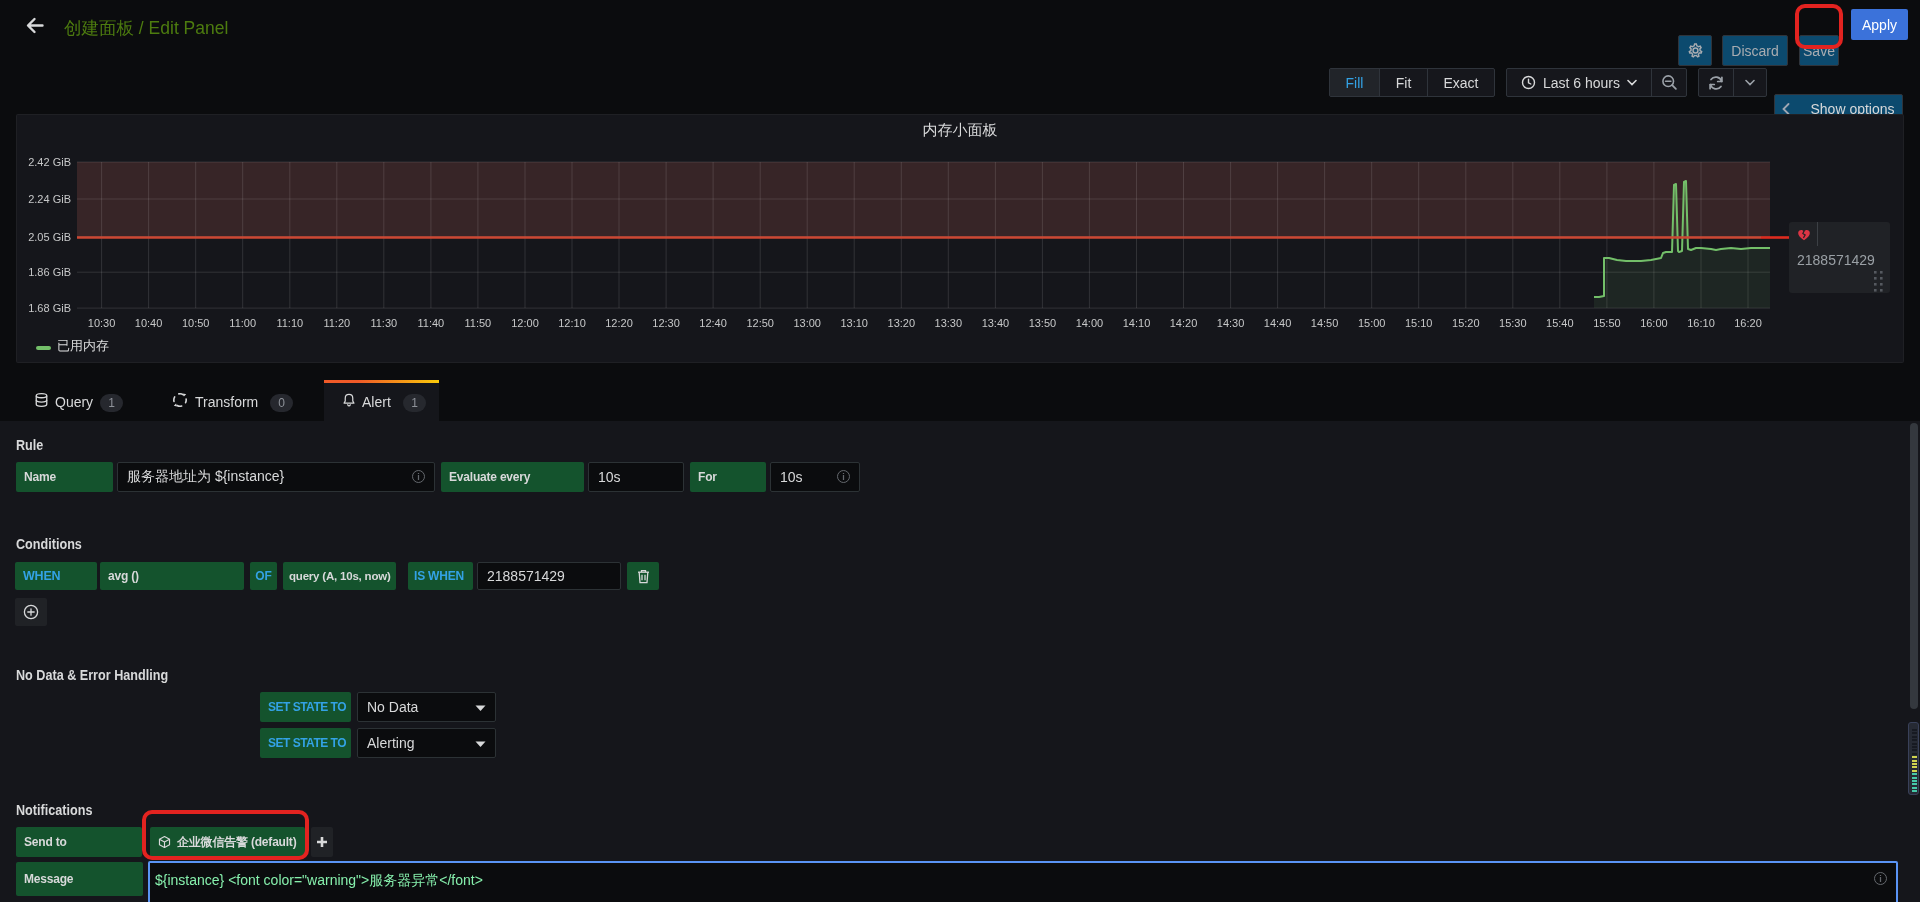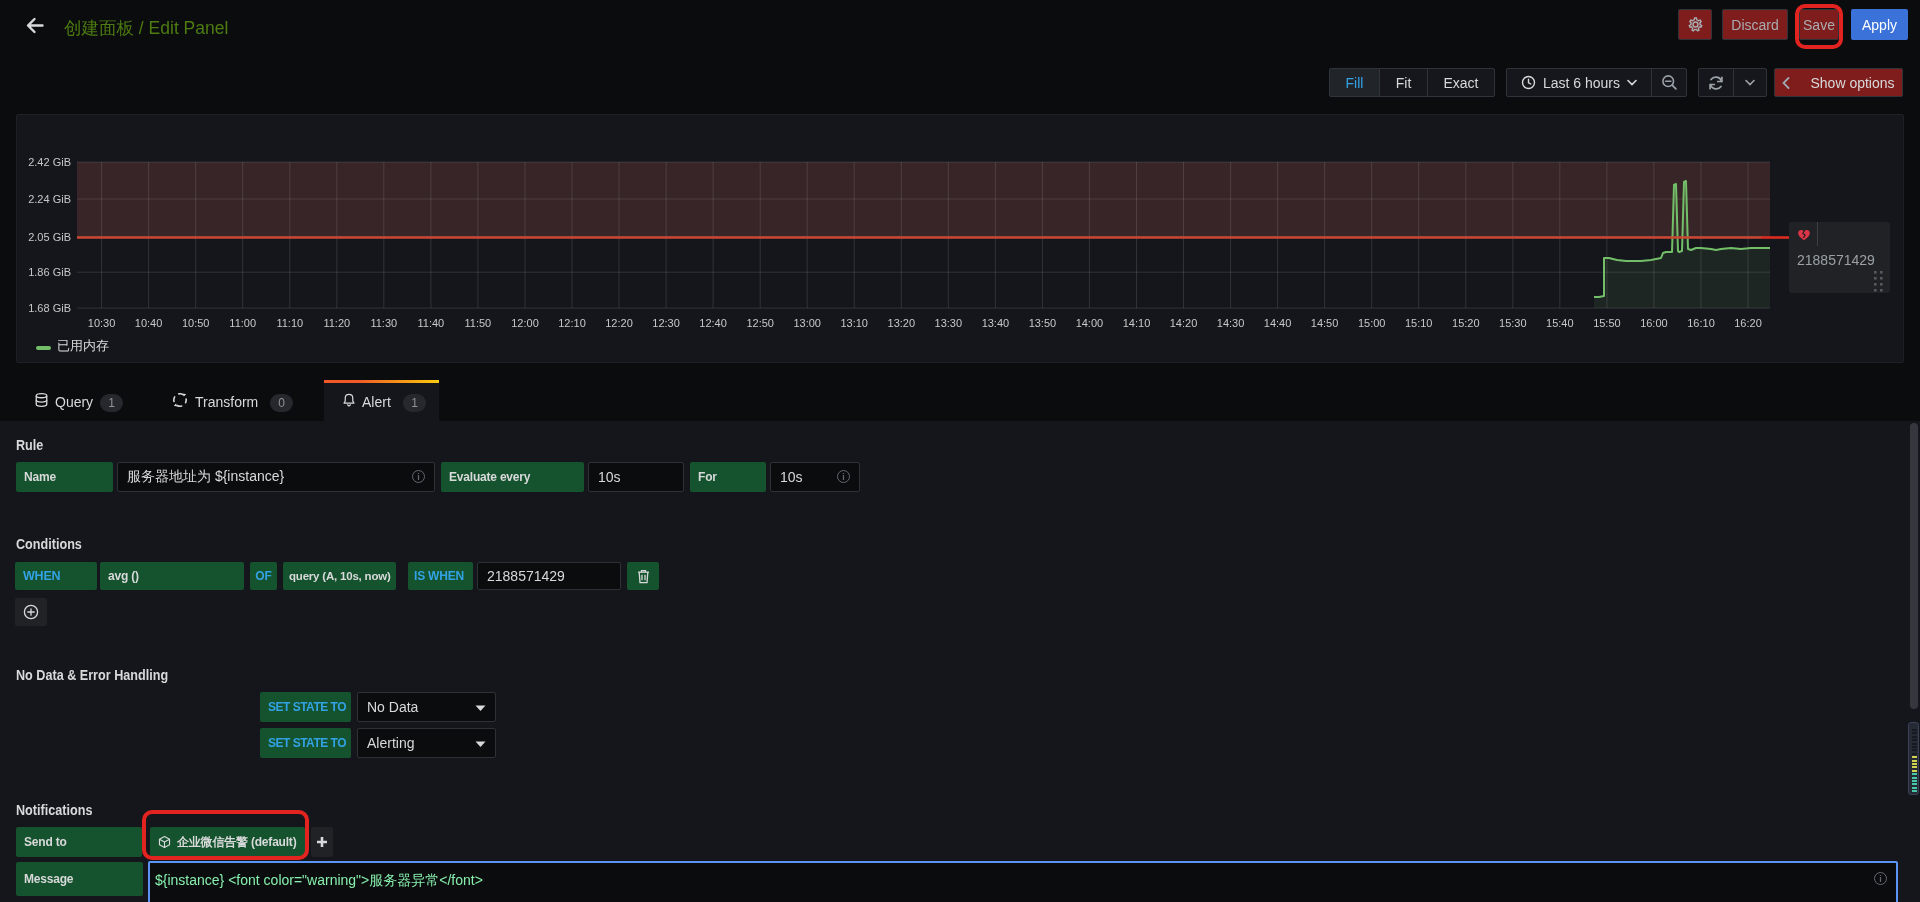--- a/index.html
+++ b/index.html
@@ -2,21 +2,21 @@
 <html><head>
 <meta charset="utf-8">
 <style>
   * { margin:0; padding:0; box-sizing:border-box; }
   html,body { width:1920px; height:902px; overflow:hidden; background:#0b0c0e;
     font-family:"Liberation Sans", sans-serif; }
   #page { position:relative; width:1920px; height:902px; background:#0b0c0e; }
   .abs { position:absolute; }
   .btn-outline { position:absolute; border:1px solid #2f343b; border-radius:2px;
     color:#d8d9da; font-size:14px; font-weight:500; display:flex; align-items:center;
-    justify-content:center; background:#7f1d1d; }
+    justify-content:center; background:#0c4a6e;margin-top:26px; }
   .lbl { position:absolute; height:30px; background:#14532d; border-radius:2px;
     color:#d8d9da; font-size:12px; font-weight:700; letter-spacing:-0.2px; display:flex; align-items:center;
     padding:0 8px; white-space:nowrap; }
   .inpt { position:absolute; height:30px; background:#0b0c0e; border:1px solid #2c3235;
     border-radius:2px; color:#d8d9da; font-size:14px; display:flex; align-items:center;
     padding:0 9px; white-space:nowrap; }
   .bluetxt { color:#33a2e5 !important; }
   .hdg { position:absolute; color:#d8d9da; font-size:14.5px; font-weight:700; transform:scaleX(0.87); transform-origin:0 50%; }
   .icirc { position:absolute; width:13px; height:13px; border:1px solid #64686d;
     border-radius:50%; color:#64686d; font-size:9px; font-weight:700;
@@ -87,20 +87,21 @@
   </div>
 
   <div class="btn-outline" style="left:1774px;top:68px;width:129px;height:29px;gap:20px;">
     <svg width="8" height="12" viewBox="0 0 8 12">
         <path d="M6.5 1 L1.5 6 L6.5 11" stroke="#9fa7b3" stroke-width="1.8" fill="none" stroke-linecap="round"></path>
       </svg>
     <span>Show options</span>
   </div>
 
   <div class="abs" id="panel" style="left:16px;top:114px;width:1888px;height:249px;background:#15161b;border:1px solid rgba(255,255,255,0.045);border-radius:2px;">
+    <div class="abs" style="left:0;top:6px;width:100%;text-align:center;color:#d8d9da;font-size:15px;font-weight:500;">内存小面板</div>
     <svg class="abs" style="left:0;top:0;" width="1886" height="247" viewBox="0 0 1886 247">
       <rect x="60" y="47" width="1693" height="74.5" fill="rgba(226,115,99,0.17)"></rect>
       <line x1="60" y1="47" x2="1753" y2="47" stroke="rgba(255,255,255,0.12)" stroke-width="1"></line>
       <line x1="60" y1="84" x2="1753" y2="84" stroke="rgba(255,255,255,0.12)" stroke-width="1"></line>
       <line x1="60" y1="121.5" x2="1753" y2="121.5" stroke="rgba(255,255,255,0.12)" stroke-width="1"></line>
       <line x1="60" y1="157.2" x2="1753" y2="157.2" stroke="rgba(255,255,255,0.12)" stroke-width="1"></line>
       <line x1="60" y1="193.1" x2="1753" y2="193.1" stroke="rgba(255,255,255,0.12)" stroke-width="1"></line>
       <line x1="84.6" y1="47" x2="84.6" y2="193.1" stroke="rgba(255,255,255,0.12)" stroke-width="1"></line>
       <line x1="131.6" y1="47" x2="131.6" y2="193.1" stroke="rgba(255,255,255,0.12)" stroke-width="1"></line>
       <line x1="178.7" y1="47" x2="178.7" y2="193.1" stroke="rgba(255,255,255,0.12)" stroke-width="1"></line>

